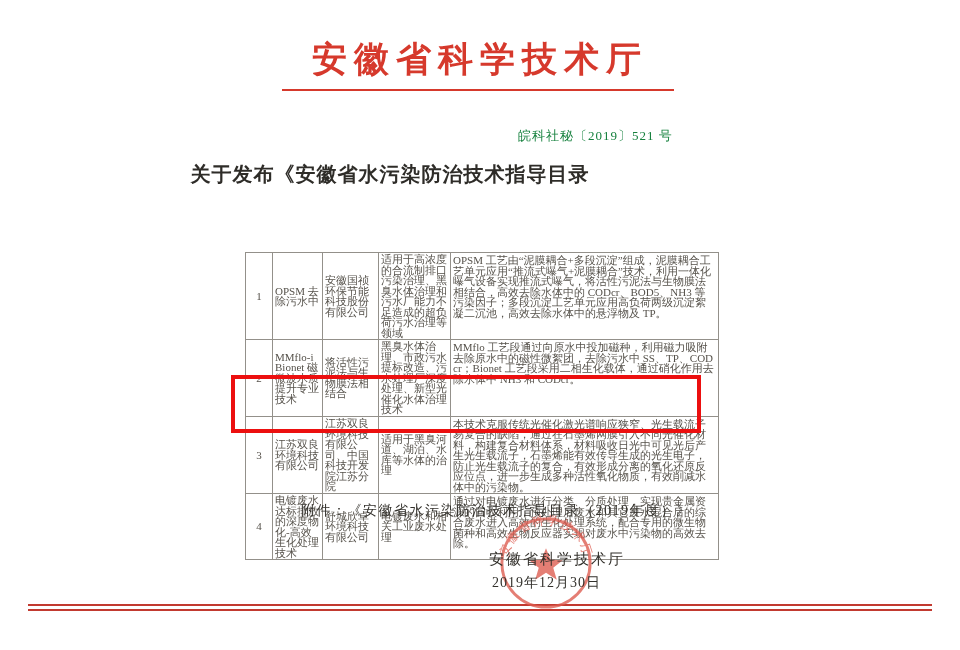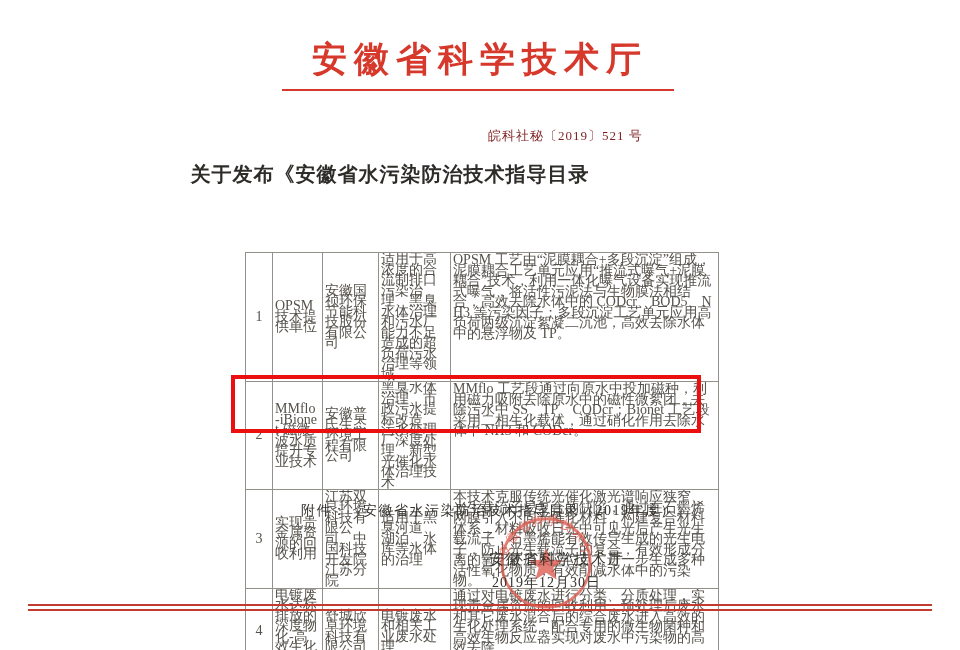--- a/index.html
+++ b/index.html
@@ -9,39 +9,39 @@
     font-family:"Liberation Serif","DejaVu Serif",serif;
     color:#3c3a34;
   }
   .abs{position:absolute;}
   
   .agency-head{
     left:0;top:36px;width:960px;text-align:center;
     font-size:35px;font-weight:bold;color:#d6392c;letter-spacing:7px;
   }
   .head-rule{left:282px;top:89px;width:392px;height:2px;background:#d6392c;}
-  .doc-number{left:488px;top:127px;font-size:13px;color:#7f1d1d;letter-spacing:1px;}
+  .doc-number{left:518px;top:127px;font-size:13px;color:#15803d;letter-spacing:1px;}
   
   .notice-title{
     left:0;top:161px;width:780px;text-align:center;
     font-size:20px;font-weight:bold;color:#2e2c28;line-height:26px;letter-spacing:1px;
   }
   
   .tbl-wrap{left:245px;top:252px;width:473px;}
   table{border-collapse:collapse;table-layout:fixed;width:473px;}
   td,th{
     border:1px solid #93908a;
     font-weight:normal;
     color:#55514a;
     overflow:hidden;
     vertical-align:middle;
     word-break:break-all;
   }
   th{font-size:9.5px;height:14px;padding:0 1px;text-align:center;color:#4c4942;}
-  td{font-size:14px;line-height:10.5px;padding:1px 2px;}
+  td{font-size:11px;line-height:10.5px;padding:1px 2px;}
   td.c{text-align:center;}
   td.sum{vertical-align:top;padding-top:2px;}
   
   .highlight-box{
     left:231px;top:375px;width:470px;height:58px;
     border:4px solid #ec0f0f;box-sizing:border-box;z-index:5;
     background:transparent;
   }
   
   .attachment{left:301px;top:502px;font-size:14px;color:#33312c;letter-spacing:1.5px;font-family:Liberation Serif, serif;}
@@ -69,35 +69,35 @@
     <colgroup>
       <col style="width:27px">
         <col style="width:50px">
         <col style="width:56px">
         <col style="width:72px">
         <col style="width:268px">
     </colgroup>
     <tbody>
     <tr style="height:64px">
       <td class="c">1</td>
-      <td>OPSM 技术提供单位</td>
+      <td>OPSM 去除污水中</td>
       <td>安徽国祯环保节能科技股份有限公司</td>
       <td>适用于高浓度的合流制排口污染治理、黑臭水体治理和污水厂能力不足造成的超负荷污水治理等领域</td>
       <td class="sum">OPSM 工艺由“泥膜耦合+多段沉淀”组成，泥膜耦合工艺单元应用“推流式曝气+泥膜耦合”技术，利用一体化曝气设备实现推流式曝气，将活性污泥法与生物膜法相结合，高效去除水体中的 CODcr、BOD5、NH3 等污染因子；多段沉淀工艺单元应用高负荷两级沉淀絮凝二沉池，高效去除水体中的悬浮物及 TP。</td>
     </tr>
     <tr style="height:49px">
       <td class="c">2</td>
       <td>MMflo-iBionet 磁微波水质提升专业技术</td>
-      <td>安徽普氏生态环境工程有限公司</td>
+      <td>将活性污泥法与生物膜法相结合</td>
       <td>黑臭水体治理、市政污水提标改造、污水处理厂深度处理、新型光催化水体治理技术</td>
       <td class="sum">MMflo 工艺段通过向原水中投加磁种，利用磁力吸附去除原水中的磁性微絮团，去除污水中 SS、TP、CODcr；Bionet 工艺段采用二相生化载体，通过硝化作用去除水体中 NH3 和 CODcr。</td>
     </tr>
     <tr style="height:54px">
       <td class="c">3</td>
-      <td>实现贵金属资源的回收利用</td>
+      <td>江苏双良环境科技有限公司</td>
       <td>江苏双良环境科技有限公司、中国科技开发院江苏分院</td>
       <td>适用于黑臭河道、湖泊、水库等水体的治理</td>
       <td class="sum">本技术克服传统光催化激光谱响应狭窄、光生载流子易复合的缺陷，通过在石墨烯网膜引入不同光催化材料，构建复合材料体系，材料吸收日光中可见光后产生光生载流子，石墨烯能有效传导生成的光生电子，防止光生载流子的复合，有效形成分离的氧化还原反应位点，进一步生成多种活性氧化物质，有效削减水体中的污染物。</td>
     </tr>
     <tr style="height:52px">
       <td class="c">4</td>
       <td>电镀废水达标排放的深度物化-高效生化处理技术</td>
       <td>舒城欣卓环境科技有限公司</td>
       <td>电镀废水和相关工业废水处理</td>
       <td class="sum">通过对电镀废水进行分类、分质处理，实现贵金属资源的回收利用，预处理后废水和其它废水混合后的综合废水进入高效的生化处理系统，配合专用的微生物菌种和高效生物反应器实现对废水中污染物的高效去除。</td>

